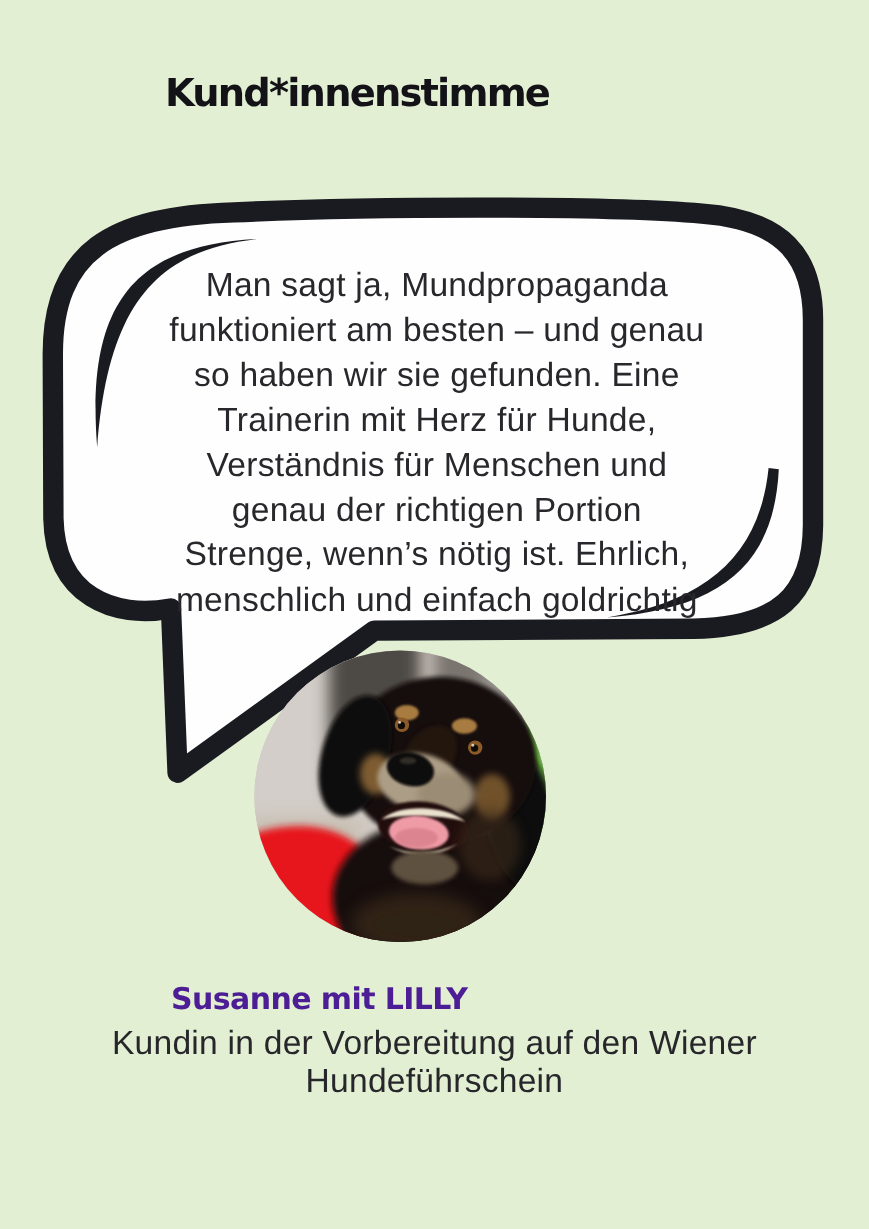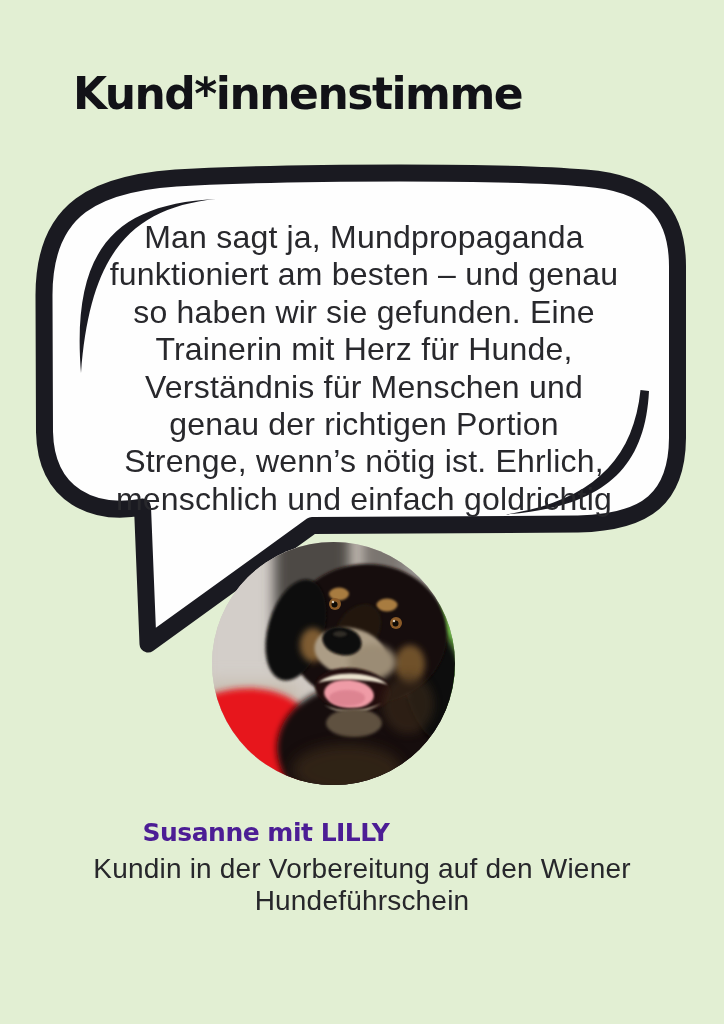--- a/index.html
+++ b/index.html
@@ -5,33 +5,33 @@
   html,body{margin:0;padding:0;}
   body{
     width:724px;height:1024px;
     background:#e2efd3;
     position:relative;
     overflow:hidden;
     font-family:"Liberation Sans", sans-serif;
   }
   .canvas{position:absolute;inset:0;width:724px;height:1024px;}
   .page-title{
-    position:absolute;top:68px;left:0;width:595px;
+    position:absolute;top:58px;left:0;width:595px;
     text-align:center;
     font-family:"DejaVu Sans", sans-serif;
     font-weight:800;
-    font-size:44px;
+    font-size:32px;
     letter-spacing:-1.5px;
     color:#121217;
   }
   .bubble-svg{position:absolute;left:0;top:0;width:724px;height:1024px;}
   .quote-text{
     position:absolute;left:84px;top:219px;width:560px;
     text-align:center;
-    font-size:32px;
+    font-size:28px;
     line-height:37.4px;
     color:#28282c;
     letter-spacing:0.2px;
   }
   .photo-wrap{
     position:absolute;left:212px;top:542px;width:243px;height:243px;
   }
   .caption-name{
     position:absolute;left:0;top:818px;width:532px;
     text-align:center;

